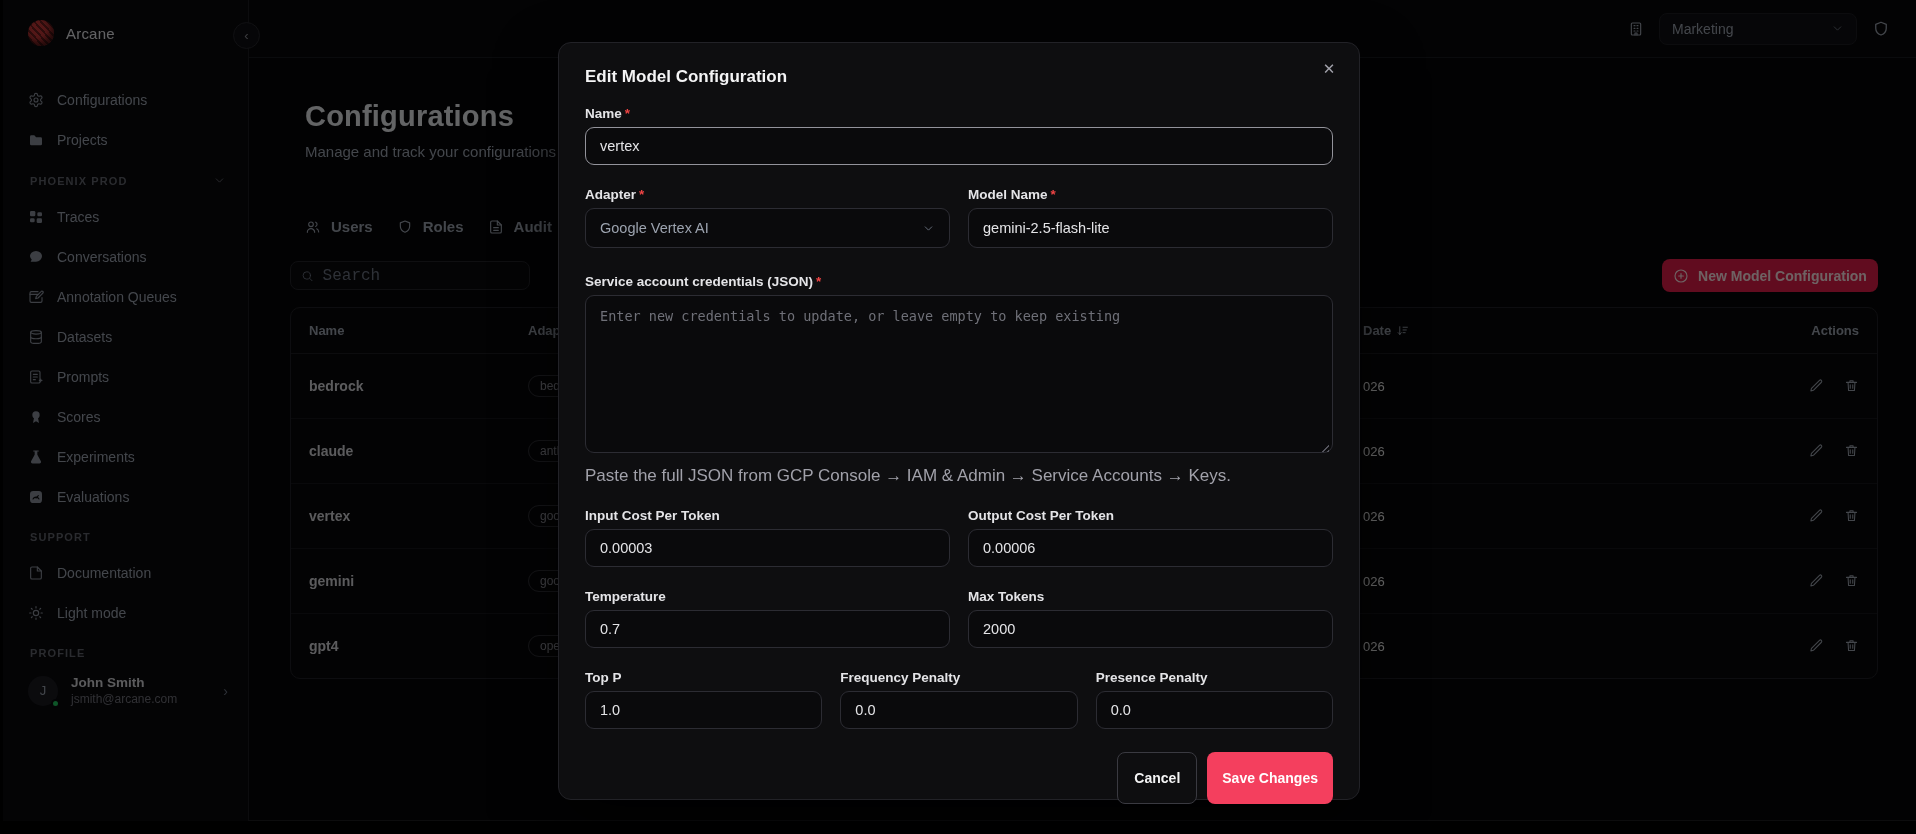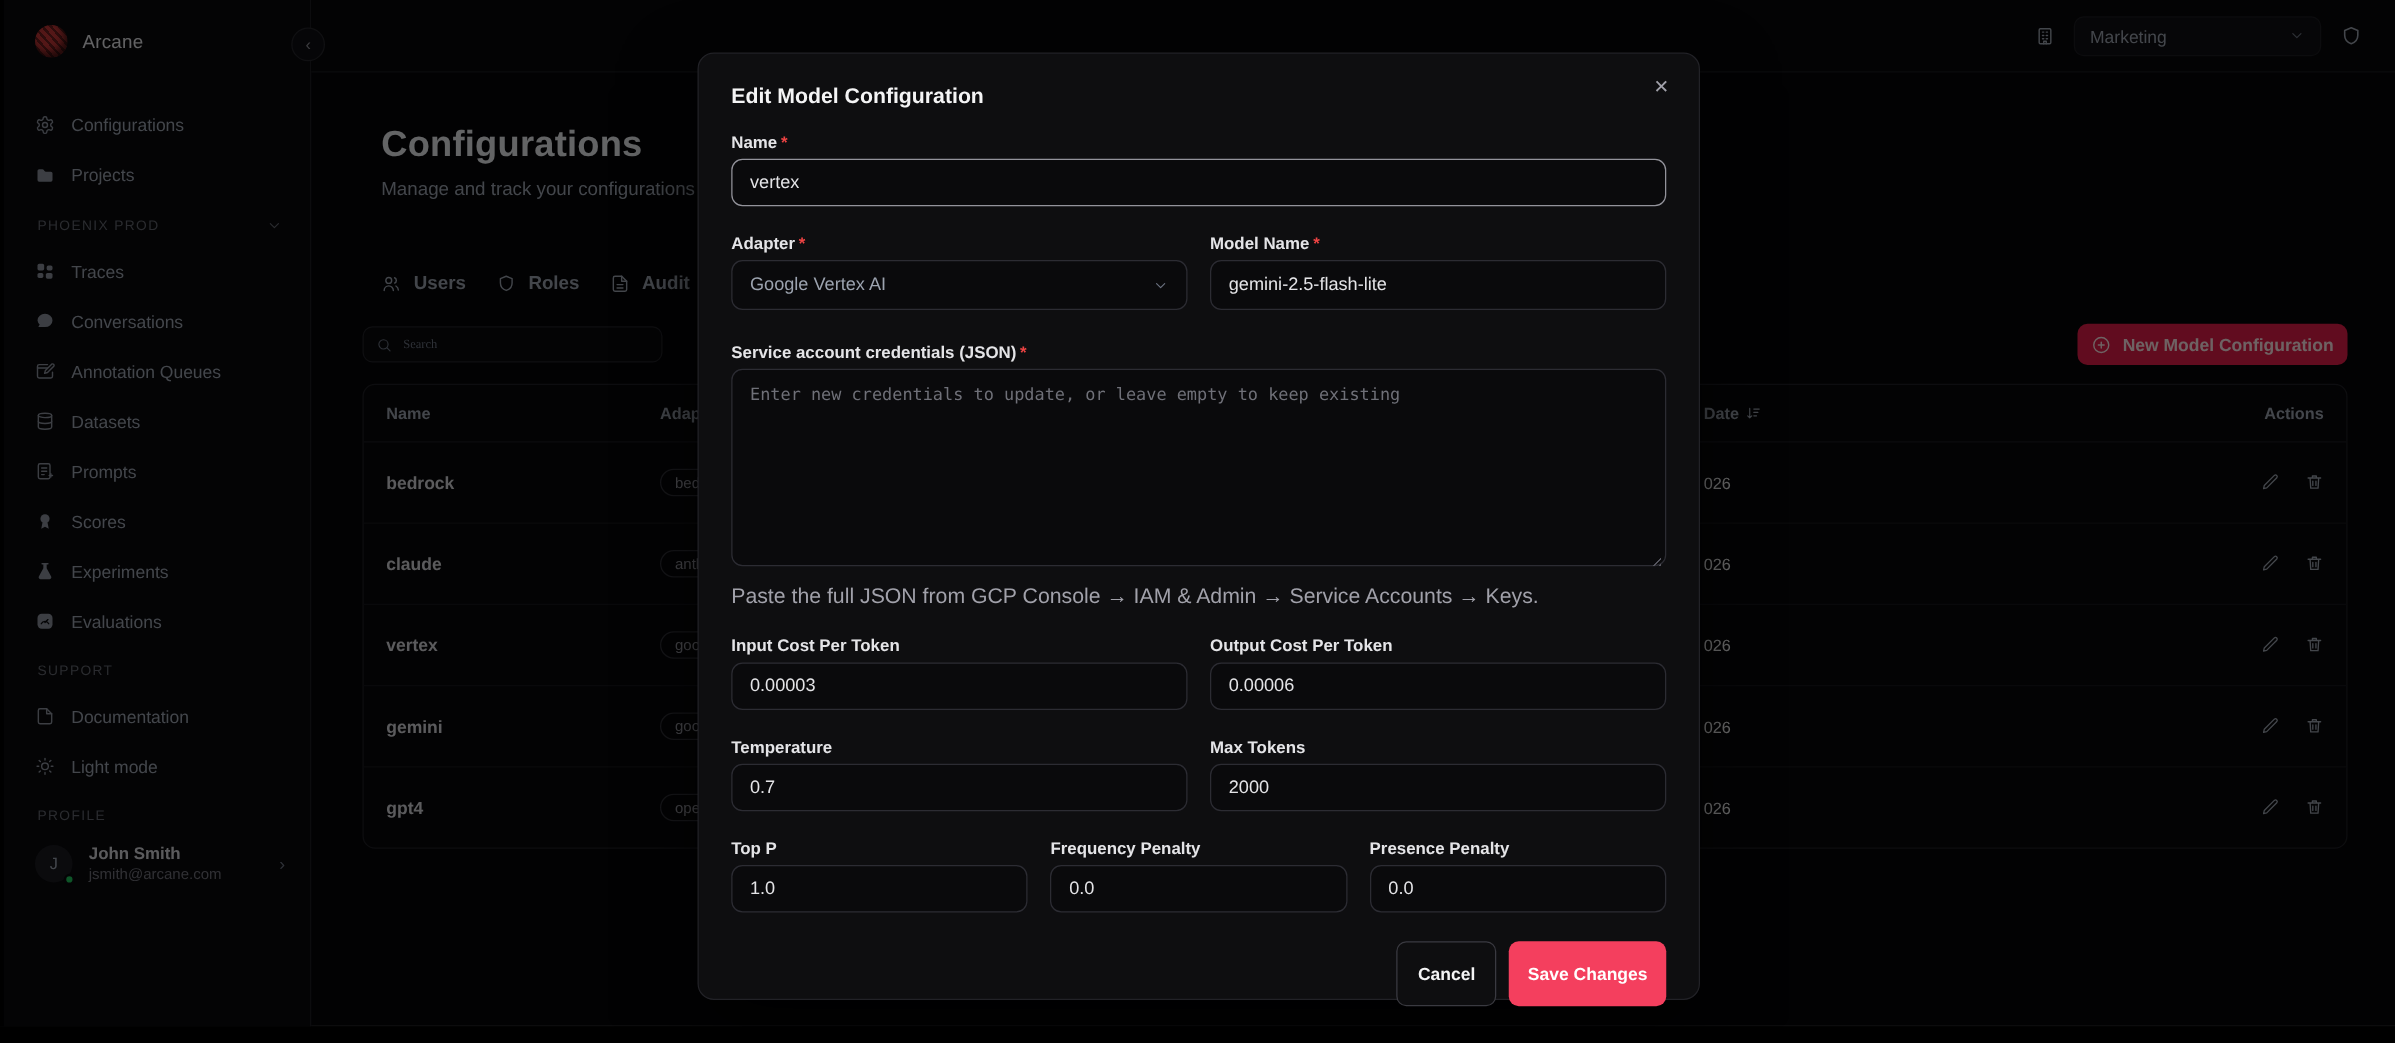--- a/index.html
+++ b/index.html
@@ -9,21 +9,21 @@
   
   .sidebar { position:absolute; left:0; top:0; width:249px; height:821px; background:#0a0a0d; border-right:1px solid #1d1d21; border-left:3px solid #000; padding:20px 0 0 25px; }
   .brand { display:flex; align-items:center; gap:12px; margin-bottom:34px; }
   .brand-logo { width:26px; height:26px; border-radius:50%; background:
      repeating-linear-gradient(48deg, rgba(0,0,0,.45) 0 2px, transparent 2px 5px), #c23737;
      box-shadow: inset -3px -4px 6px rgba(0,0,0,.6); }
   .brand-name { font-size:15px; font-weight:400; color:#e4e4e7; letter-spacing:.2px; }
   .collapse-btn { position:absolute; left:233px; top:22px; width:27px; height:27px; border-radius:50%; background:#101014; border:1px solid #26262b; color:#8b8b93; display:flex; align-items:center; justify-content:center; font-size:13px; z-index:5; }
   .nav-item { display:flex; align-items:center; gap:13px; height:40px; color:#9ca3af; font-size:14px; cursor:pointer; }
   .nav-item .ic { color:#8b919c; flex:0 0 auto; }
-  .section-label { display:flex; align-items:center; justify-content:space-between; padding:14px 22px 10px 2px; font-size:11px; font-weight:400; letter-spacing:1.1px; color:#62656d; }
+  .section-label { display:flex; align-items:center; justify-content:space-between; padding:14px 22px 10px 2px; font-size:11px; font-weight:700; letter-spacing:1.1px; color:#62656d; }
   .section-label .ic { width:13px; height:13px; color:#62656d; }
   .profile-row { display:flex; align-items:center; gap:13px; margin-top:6px; position:relative; width:200px; }
   .avatar { position:relative; width:30px; height:30px; border-radius:50%; background:#1b1b20; color:#9ca3af; font-size:13px; display:flex; align-items:center; justify-content:center; flex:0 0 auto; }
   .status-dot { position:absolute; right:-2px; bottom:-2px; width:9px; height:9px; border-radius:50%; background:#22c55e; border:2px solid #0a0a0d; }
   .profile-name { font-size:13.5px; font-weight:700; color:#d4d4d8; }
   .profile-email { font-size:12px; color:#71717a; margin-top:2px; }
   .profile-chevron { position:absolute; right:0; top:8px; color:#6b7280; font-size:14px; }
 
   
   .topbar { position:absolute; left:249px; right:0; top:0; height:58px; border-bottom:1px solid #191a1e; display:flex; align-items:center; justify-content:flex-end; padding-right:26px; gap:15px; background:#08080a; }
@@ -32,21 +32,21 @@
   .org-select .chev { margin-left:auto; color:#6b7280; }
 
   
   .main { position:absolute; left:249px; top:58px; right:0; bottom:0; }
   .page-title { position:absolute; left:56px; top:42px; font-size:29px; font-weight:700; color:#e5e7eb; letter-spacing:.2px; }
   .page-subtitle { position:absolute; left:56px; top:85px; font-size:15px; color:#9ca3af; white-space:nowrap; }
   .tabs { position:absolute; left:56px; top:136px; display:flex; gap:24px;margin-top:24px; }
   .tab { display:flex; align-items:center; gap:10px; color:#9ca3af; font-size:15px; font-weight:600; }
   .search-box { position:absolute; left:41px; top:203px; width:240px; height:29px; border:1px solid #232329; border-radius:8px; display:flex; align-items:center; gap:9px; padding:0 10px; background:#0a0a0c; }
   .search-box .ic { width:14px; height:14px; color:#6b7280; }
-  .search-box input { background:transparent; border:0; outline:0; color:#ec4899; font-size:10px; width:100%; font-family:Liberation Serif, serif; }
+  .search-box input { background:transparent; border:0; outline:0; color:#ec4899; font-size:16px; width:100%; font-family:Liberation Mono, monospace; }
   .search-box input::placeholder { color:#6b7280; }
   .new-btn { position:absolute; left:1413px; top:201px; width:216px; height:33px; background:#e11d48; border:none; border-radius:8px; color:#ffe4e6; font-size:14px; font-weight:600; display:flex; align-items:center; justify-content:center; gap:9px; font-family:inherit; }
   .new-btn .ic { width:16px; height:16px; }
 
   .table { position:absolute; left:41px; top:249px; width:1588px; height:372px; border:1px solid #202025; border-radius:10px; background:#09090b; }
   .thead { position:relative; height:46px; border-bottom:1px solid #1d1d22; font-size:13px; font-weight:600; color:#9ca3af; }
   .th { position:absolute; top:15px; }
   .th-name { left:18px; } .th-adapter { left:237px; }
   .th-date { left:1072px; display:flex; align-items:center; gap:5px; }
   .th-actions { right:18px; }

